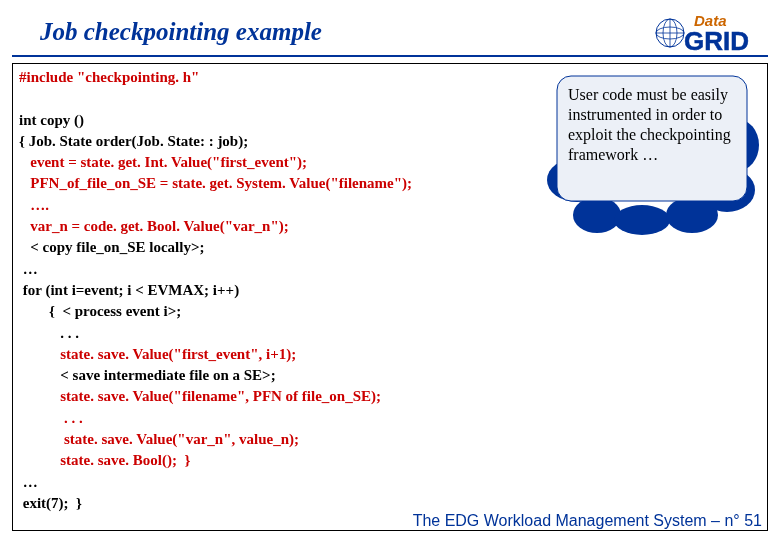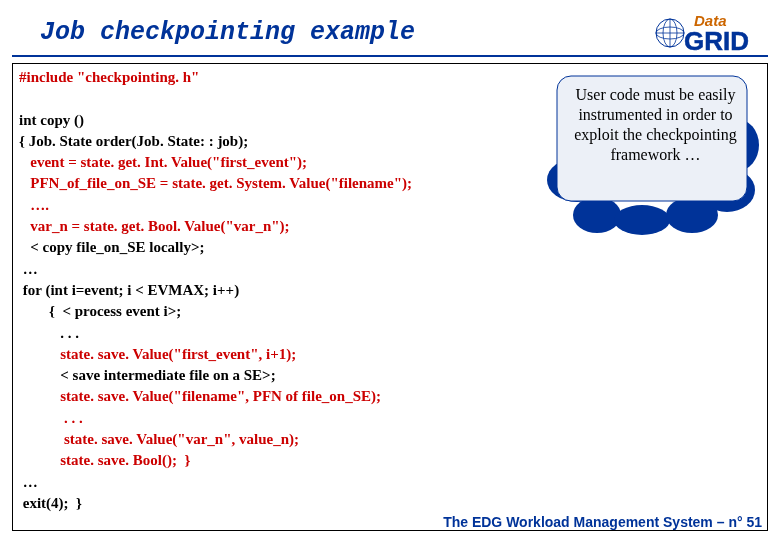--- a/index.html
+++ b/index.html
@@ -8,21 +8,21 @@
     height: 540px;
     background: #fff;
     font-family: "Times New Roman", Times, serif;
     position: relative;
     overflow: hidden;
   }
   .title {
     position: absolute;
     top: 18px;
     left: 40px;
-    font-family: Liberation Mono, monospace;
+    font-family: Liberation Serif, serif;
     font-weight: bold;
     font-style: italic;
     font-size: 25px;
     color: #003399;
   }
   .title-underline {
     position: absolute;
     top: 55px;
     left: 12px;
     width: 756px;
@@ -68,30 +68,28 @@
   }
   .bubble-text {
     position: absolute;
     top: 15px;
     left: 26px;
     width: 175px;
     font-family: "Times New Roman", Times, serif;
     font-size: 16px;
     line-height: 1.25;
     color: #000;
-    text-align: center;
   }
   .footer {
     position: absolute;
     bottom: 10px;
     right: 18px;
     font-family: Verdana, Geneva, sans-serif;
-    font-size: 14px;
+    font-size: 16px;
     color: #003399;
-    font-weight: bold;
   }
 </style>
 </head>
 <body>
 
 <div class="title">Job checkpointing example</div>
 <div class="title-underline"></div>
 
 <div class="logo">
   <svg viewBox="0 0 108 42">
@@ -107,34 +105,34 @@
   </svg>
 </div>
 
 <div class="code-block"><span class="red">#include "checkpointing. h"</span>
 <span></span>
 <span>int copy ()</span>
 <span>{ Job. State order(Job. State: : job);</span>
 <span class="red">   event = state. get. Int. Value("first_event");</span>
 <span class="red">   PFN_of_file_on_SE = state. get. System. Value("filename");</span>
 <span class="red">   ….</span>
-<span class="red">   var_n = state. get. Bool. Value("var_n");</span>
+<span class="red">   var_n = code. get. Bool. Value("var_n");</span>
 <span>   &lt; copy file_on_SE locally&gt;;</span>
 <span> …</span>
 <span> for (int i=event; i &lt; EVMAX; i++)</span>
 <span>        {  &lt; process event i&gt;;</span>
 <span>           . . .</span>
 <span class="red">           state. save. Value("first_event", i+1);</span>
 <span>           &lt; save intermediate file on a SE&gt;;</span>
 <span class="red">           state. save. Value("filename", PFN of file_on_SE);</span>
 <span class="red">            . . .</span>
 <span class="red">            state. save. Value("var_n", value_n);</span>
 <span class="red">           state. save. Bool();  }</span>
 <span> …</span>
-<span> exit(4);  }</span></div>
+<span> exit(7);  }</span></div>
 
 <div class="bubble">
   <svg viewBox="0 0 218 165">
     <g>
       <ellipse cx="35" cy="110" rx="30" ry="22" fill="#003399"></ellipse>
       <ellipse cx="55" cy="145" rx="24" ry="18" fill="#003399"></ellipse>
       <ellipse cx="100" cy="150" rx="28" ry="15" fill="#003399"></ellipse>
       <ellipse cx="150" cy="145" rx="26" ry="18" fill="#003399"></ellipse>
       <ellipse cx="185" cy="120" rx="28" ry="22" fill="#003399"></ellipse>
       <ellipse cx="195" cy="75" rx="22" ry="26" fill="#003399"></ellipse>

